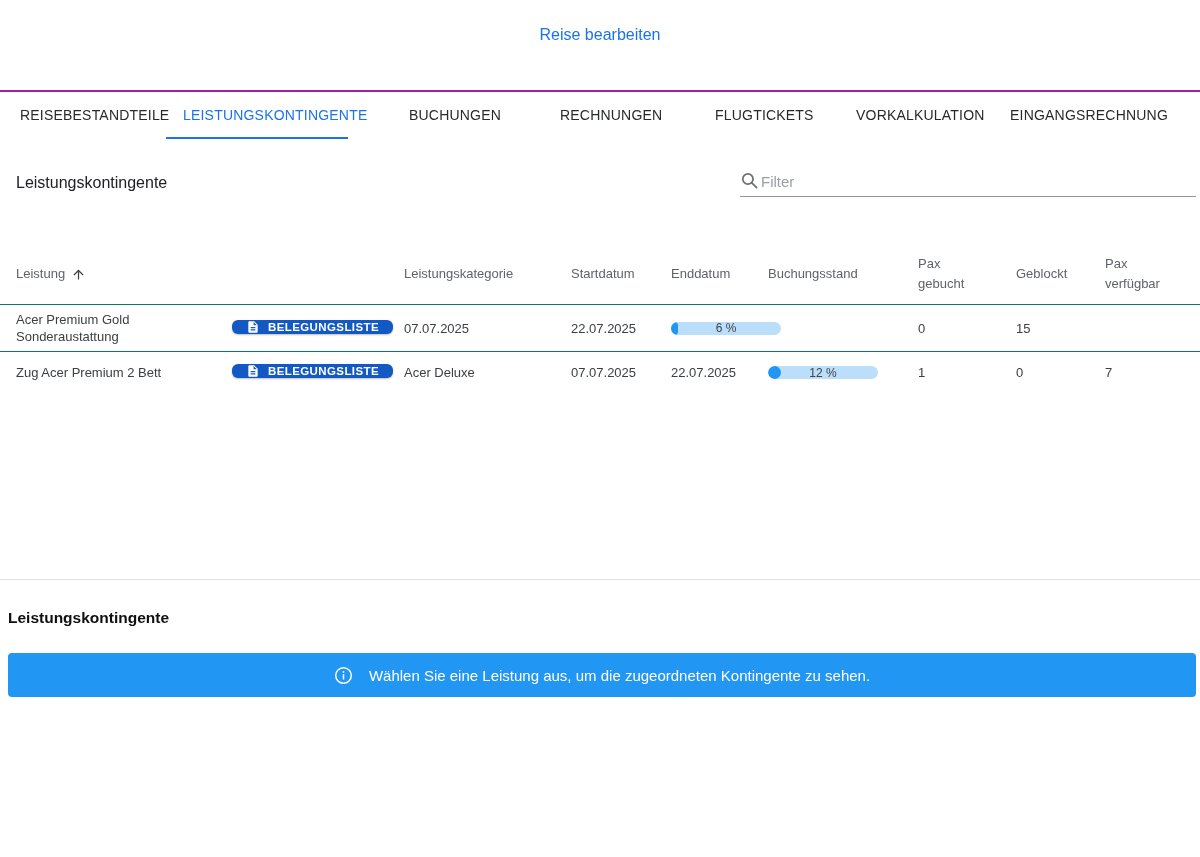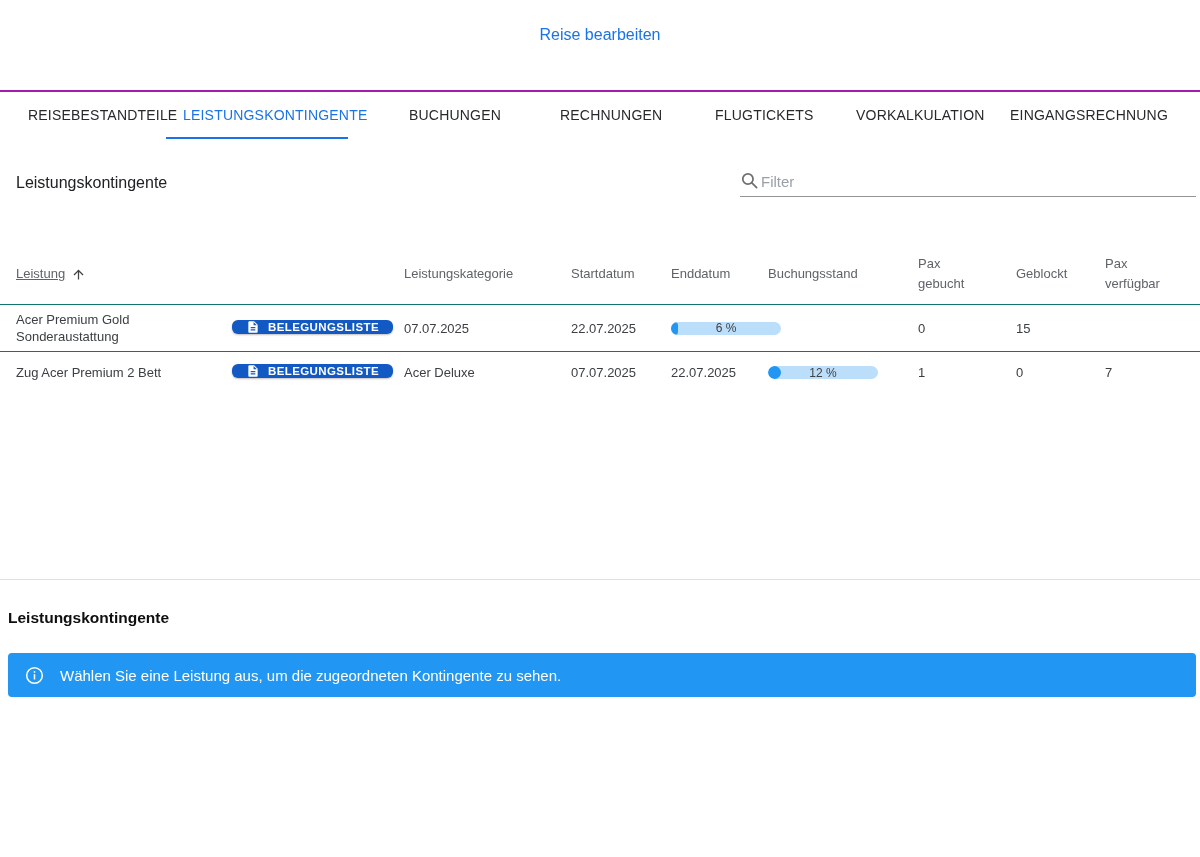--- a/index.html
+++ b/index.html
@@ -35,21 +35,21 @@
   .filter-input::placeholder { color:#9aa0a6; }
 
   
   .table { position:absolute; top:101px; left:0; right:0; }
   .trow { display:grid; padding-left:16px;
     grid-template-columns:216px 172px 167px 100px 97px 150px 98px 89px 1fr;
     align-items:center; }
   .thead { min-height:60px; color:#5f6368; font-size:13px; }
   .thead .cell { line-height:20px; }
   .cell-wrap { max-width:66px; }
-  .sort-head { display:flex; align-items:center; gap:6px; color:#5f6368; cursor:pointer;text-decoration:underline; }
+  .sort-head { display:flex; align-items:center; gap:6px; color:#5f6368; cursor:pointer; }
   .tbody-row { border-top:1px solid #0f766e; font-size:13px; color:#3c4043; }
   .row-1 { min-height:47px; }
   .row-2 { min-height:42px; }
   .leistung-cell { max-width:175px; line-height:17px; padding:6px 0; }
   .kategorie-cell { max-width:130px; line-height:17px; }
 
   .beleg-btn { display:inline-flex; align-items:center; gap:8px; background:#1259c3;
     color:#fff; border:none; border-radius:6px; padding:0 14px; font-size:11.5px;
     font-weight:bold; letter-spacing:.4px; cursor:pointer;
     font-family:"Liberation Sans", sans-serif; box-shadow:0 1px 2px rgba(0,0,0,.25); }
@@ -61,32 +61,32 @@
   .progress-label { position:absolute; left:0; right:0; top:0; bottom:0;
     display:flex; align-items:center; justify-content:center; font-size:12px;
     color:#424242; }
 
   
   .detail { position:relative; height:276px; }
   .detail-title { position:absolute; top:29px; left:8px; font-size:15.5px;
     font-weight:600; color:#0f0f0f; }
   .info-banner { position:absolute; top:73px; left:8px; right:4px; height:44px;
     background:#2196f3; border-radius:4px; display:flex; align-items:center;
-    padding:0 17px; gap:16px; color:#fff; }
+    padding:0 17px; gap:16px; color:#fff;justify-content:center; }
   .info-banner-text { font-size:15px; }
 </style>
 </head>
 <body>
 
 <div class="top-header">
   <div class="edit-link">Reise bearbeiten</div>
 </div>
 
 <div class="tab-bar">
-  <div class="tab" style="left:28px">REISEBESTANDTEILE</div>
+  <div class="tab" style="left:20px">REISEBESTANDTEILE</div>
   <div class="tab active" style="left:183px">LEISTUNGSKONTINGENTE</div>
   <div class="tab" style="left:409px">BUCHUNGEN</div>
   <div class="tab" style="left:560px">RECHNUNGEN</div>
   <div class="tab" style="left:715px">FLUGTICKETS</div>
   <div class="tab" style="left:856px">VORKALKULATION</div>
   <div class="tab" style="left:1010px">EINGANGSRECHNUNG</div>
   <div class="ink-bar"></div>
 </div>
 
 <div class="kontingente">

